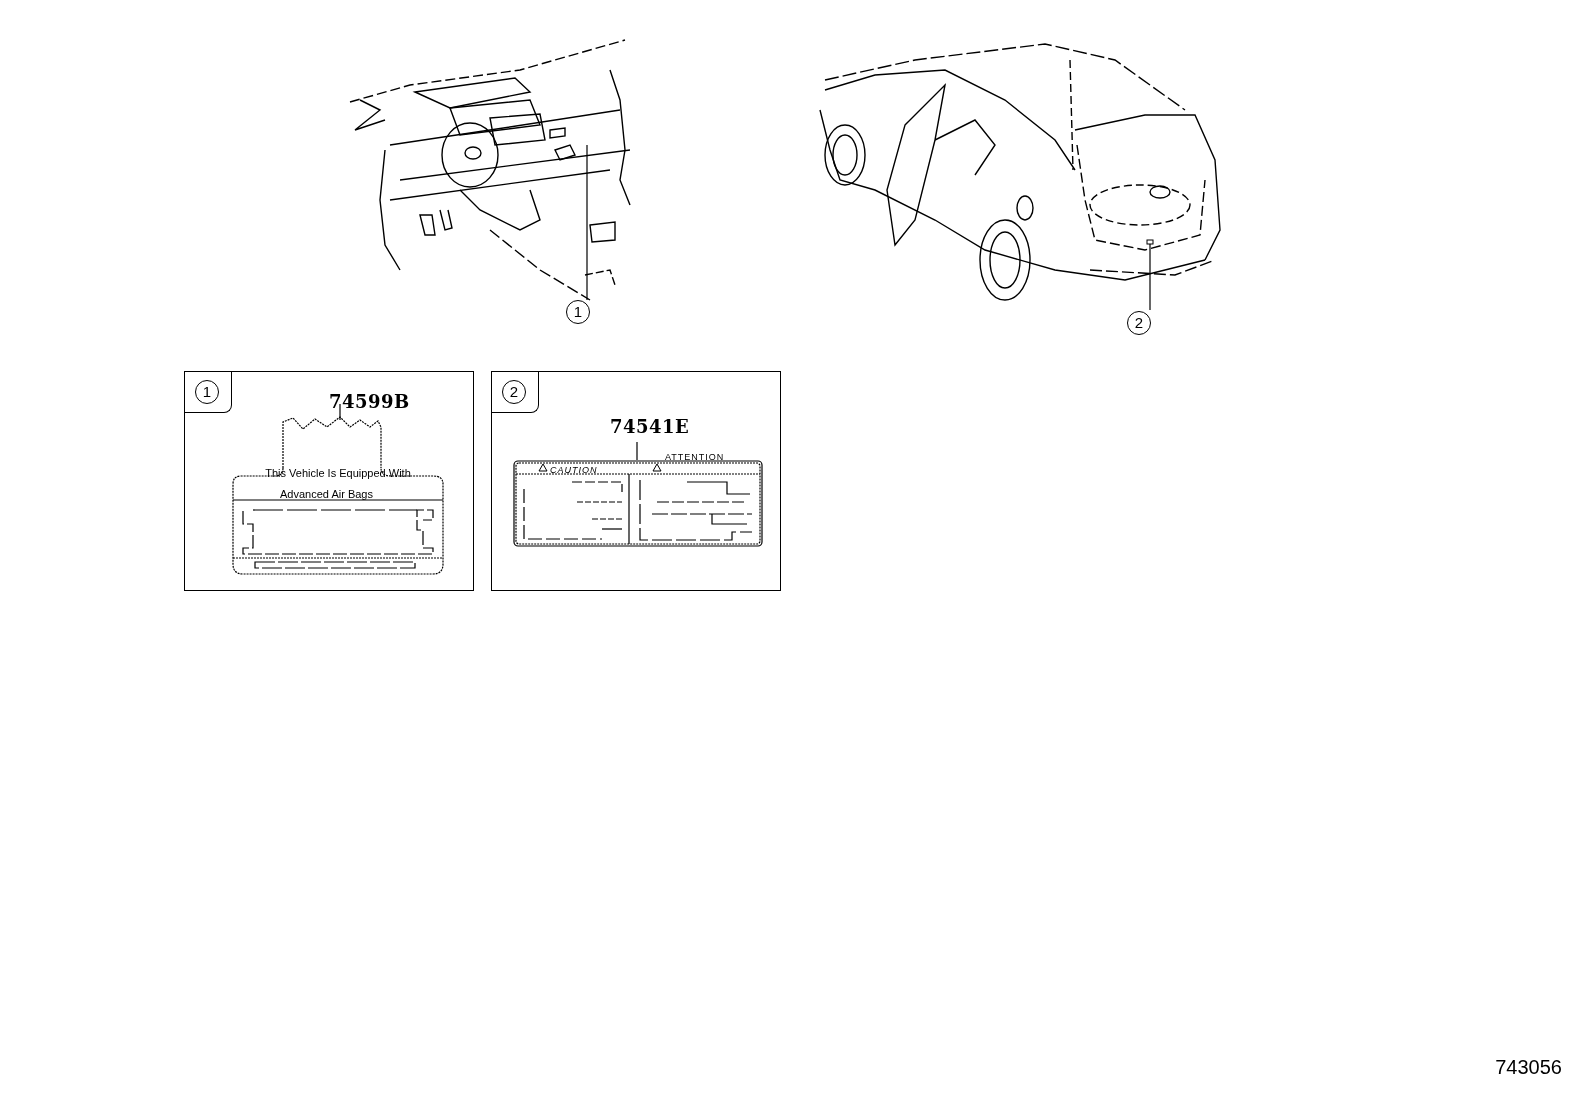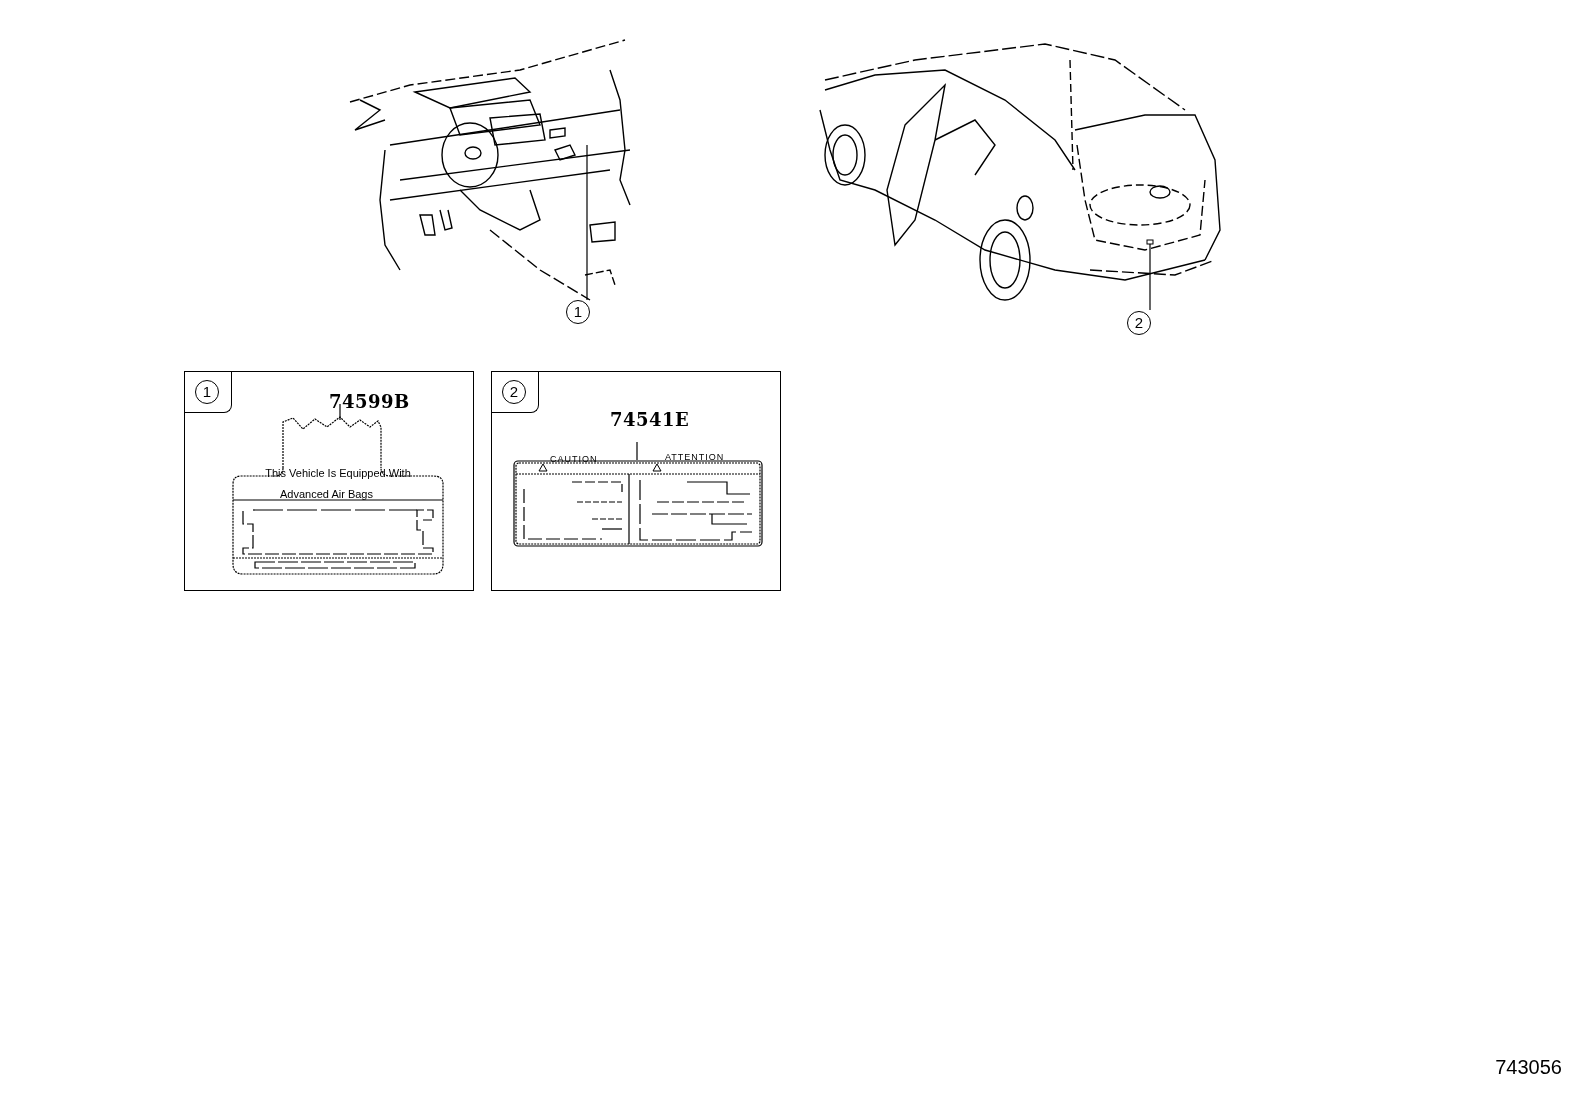--- a/index.html
+++ b/index.html
@@ -91,21 +91,21 @@
     </g>
   </svg>
   <div class="label-text" style="left:48px;top:95px;width:210px;">This Vehicle Is Equipped With</div>
   <div class="label-text" style="left:48px;top:116px;width:187px;">Advanced  Air  Bags</div>
 </div>
 
 <div class="panel" style="left:491px;top:371px;width:288px;height:218px;">
   <div class="tab">
     <div class="callout">2</div>
   </div>
-  <div class="partno" style="left:118px;top:37px;">74541E</div>
+  <div class="partno" style="left:118px;top:44px;">74541E</div>
   <svg width="288" height="218" style="left:0;top:0;">
     <g fill="none" stroke="#000" stroke-width="1.2">
       <line x1="145" y1="70" x2="145" y2="88"></line>
       <rect x="22" y="89" width="248" height="85" rx="4"></rect>
       <rect x="24" y="91" width="244" height="81" rx="3" stroke-dasharray="2 1"></rect>
       <line x1="24" y1="102" x2="268" y2="102" stroke-dasharray="2 1"></line>
       <line x1="137" y1="102" x2="137" y2="172"></line>
       <path d="M32 117 L32 167 L110 167" stroke-dasharray="14 4"></path>
       <path d="M80 110 L130 110 L130 120" stroke-dasharray="10 3"></path>
       <path d="M85 130 L130 130" stroke-dasharray="6 2"></path>
@@ -115,17 +115,17 @@
       <path d="M195 110 L235 110 L235 122 L258 122"></path>
       <path d="M165 130 L255 130" stroke-dasharray="12 3"></path>
       <path d="M160 142 L260 142" stroke-dasharray="16 3"></path>
       <path d="M220 142 L220 152 L255 152"></path>
     </g>
     <g fill="none" stroke="#000" stroke-width="1">
       <path d="M47 99 L51 92 L55 99 Z"></path>
       <path d="M161 99 L165 92 L169 99 Z"></path>
     </g>
   </svg>
-  <div class="small-caps" style="left:58px;top:82px;">CAUTION</div>
+  <div class="small-caps" style="left:58px;top:93px;font-style:italic;">CAUTION</div>
   <div class="small-caps" style="left:173px;top:80px;">ATTENTION</div>
 </div>
 
 <div class="illus-id">743056</div>
 
 </body></html>

